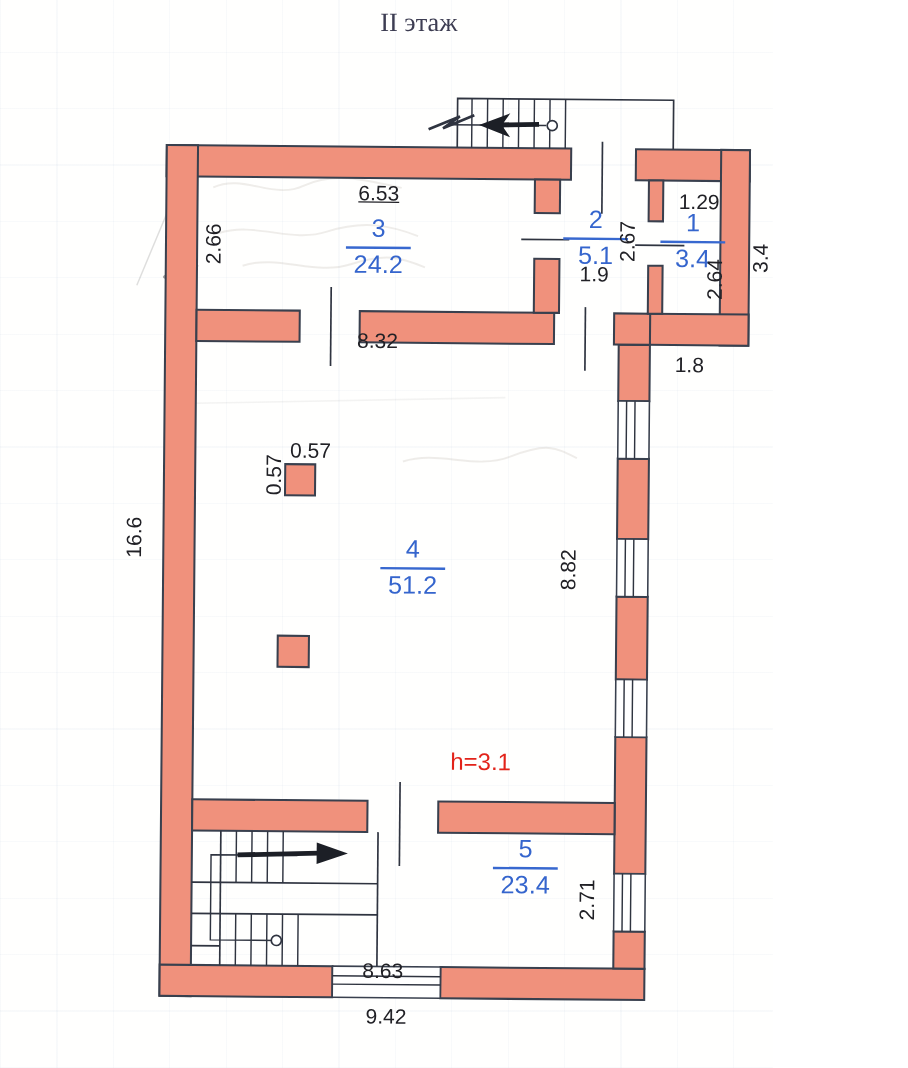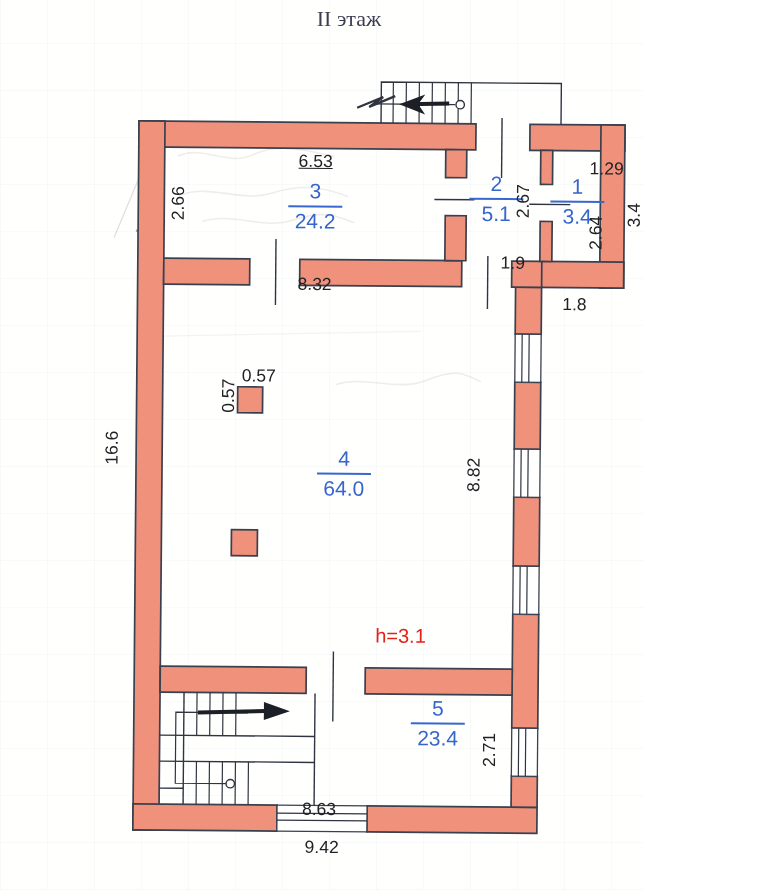--- a/index.html
+++ b/index.html
@@ -158,32 +158,32 @@
     <div class="room-label" style="left:494px;top:171px;">
       <span class="num">2</span>
       <span class="area">5.1</span>
     </div>
     <div class="room-label" style="left:313px;top:180px;">
       <span class="num">3</span>
       <span class="area">24.2</span>
     </div>
     <div class="room-label" style="left:344px;top:447px;">
       <span class="num">4</span>
-      <span class="area">64.0</span>
+      <span class="area">51.2</span>
     </div>
     <div class="room-label" style="left:440px;top:696px;">
       <span class="num">5</span>
       <span class="area">23.4</span>
     </div>
 
     <div class="dim" style="left:313px;top:162px;text-decoration:underline;">6.53</div>
     <div class="dim v" style="left:176px;top:205px;">2.66</div>
     <div class="dim v" style="left:521px;top:200px;">2.67</div>
-    <div class="dim" style="left:493px;top:262px;margin-left:18px;">1.9</div>
-    <div class="dim" style="left:604px;top:167px;text-align:right;">1.29</div>
+    <div class="dim" style="left:493px;top:228px;">1.9</div>
+    <div class="dim" style="left:580px;top:167px;text-align:right;">1.29</div>
     <div class="dim v" style="left:594px;top:231px;">2.64</div>
     <div class="dim v" style="left:632px;top:213px;">3.4</div>
     <div class="dim" style="left:313px;top:285px;">8.32</div>
     <div class="dim" style="left:573px;top:303px;">1.8</div>
     <div class="dim v" style="left:112px;top:450px;">16.6</div>
     <div class="dim" style="left:258px;top:377px;">0.57</div>
     <div class="dim v" style="left:228px;top:397px;">0.57</div>
     <div class="dim v" style="left:474px;top:474px;">8.82</div>
     <div class="dim v" style="left:492px;top:749px;">2.71</div>
     <div class="dim" style="left:322px;top:790px;margin-top:20px;">8.63</div>

